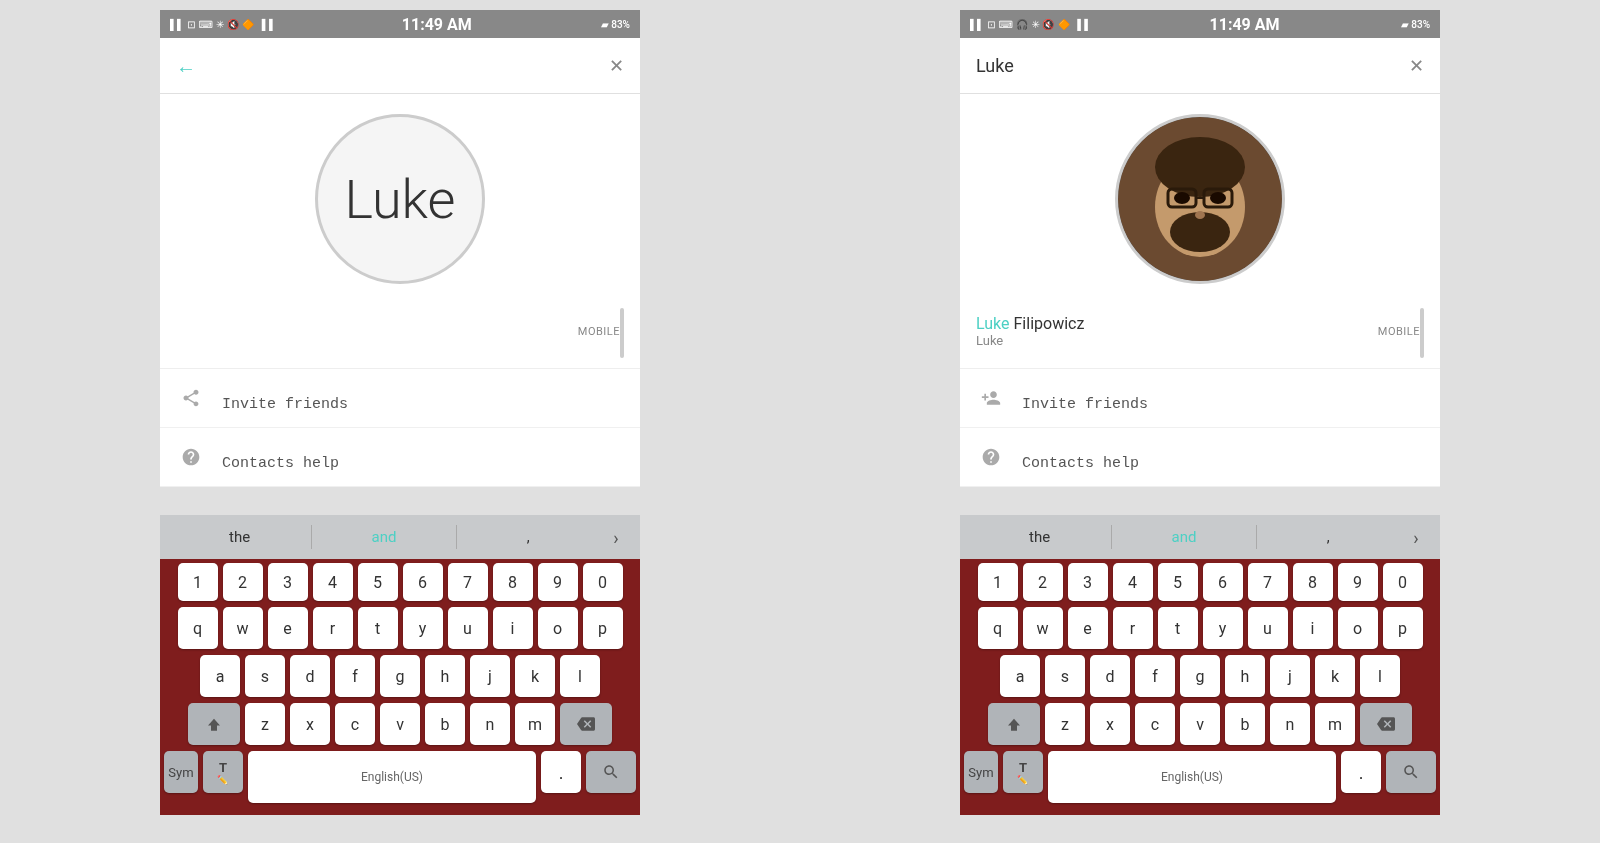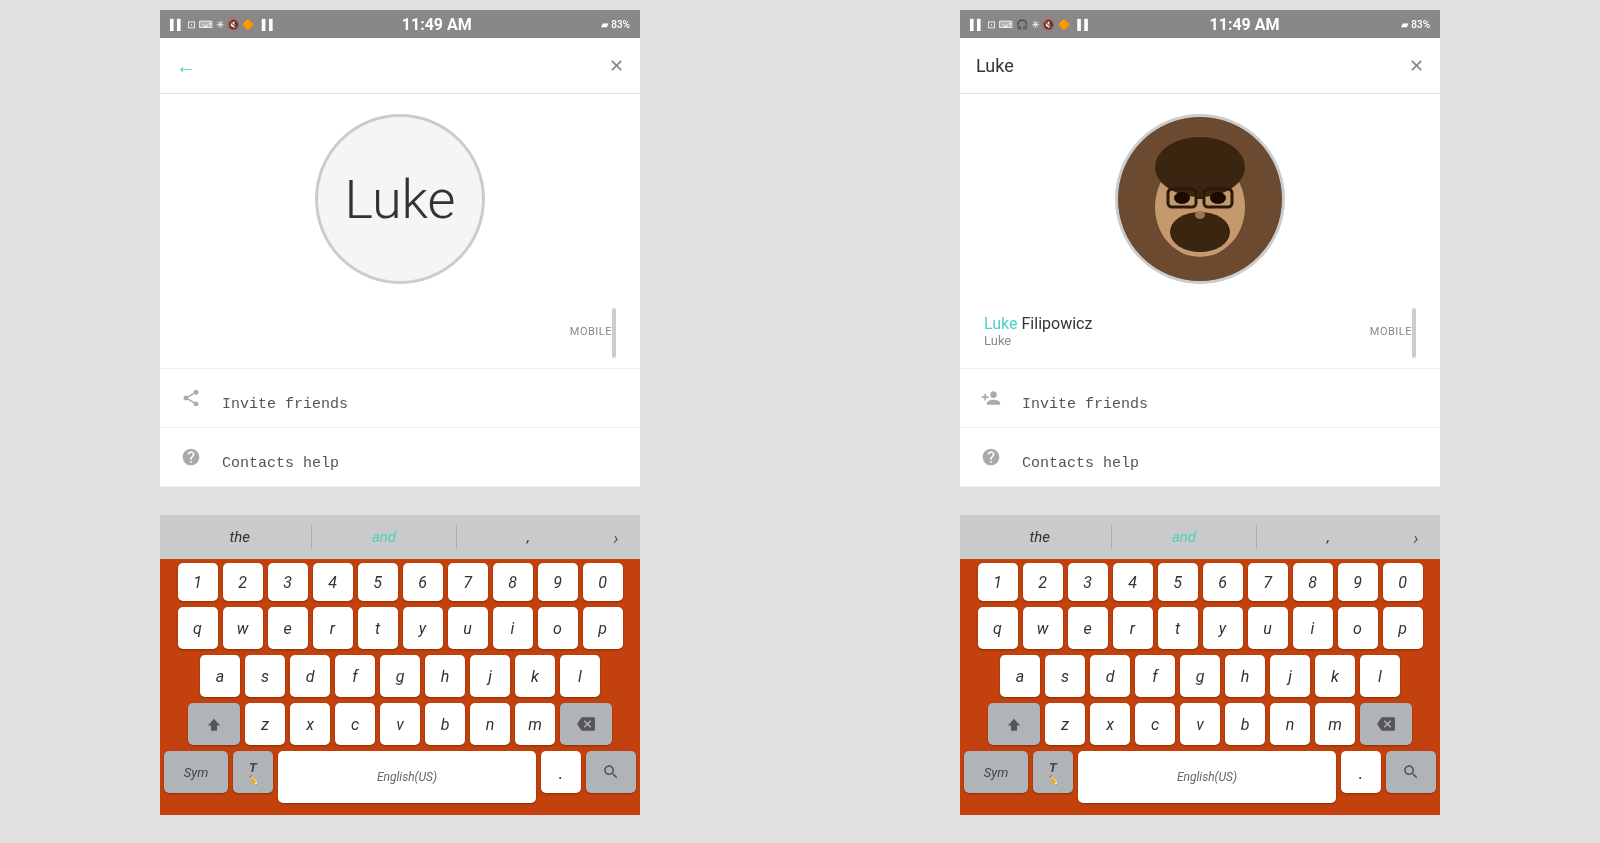--- a/index.html
+++ b/index.html
@@ -119,23 +119,22 @@
       font-size: 18px;
     }
     .menu-text {
       font-size: 15px;
       color: #555;
     }
 
     
     .keyboard-section {
       width: 480px;
-      background: #c2410c;
+      background: #7f1d1d;
       margin-top: 30px;
-      font-style: italic;
     }
 
     .suggestions-bar {
       width: 100%;
       height: 44px;
       background: #c8cacc;
       display: flex;
       align-items: center;
       padding: 0 8px;
     }
@@ -195,21 +194,21 @@
       color: #555;
     }
     .key-space {
       background: #fff;
       flex: 1;
       height: 52px;
       font-size: 12px;
       color: #666;
     }
     .key-sym {
-      width: 64px;
+      width: 34px;
       height: 42px;
       font-size: 13px;
       background: #b0b4b8;
       color: #444;
     }
     .key-search {
       width: 50px;
       height: 42px;
       background: #b0b4b8;
       color: #444;
@@ -278,21 +277,21 @@
       flex-direction: column;
       align-items: center;
       width: 480px;
       position: relative;
     }
 
     .contact-row {
       display: flex;
       align-items: center;
       width: 100%;
-      padding: 10px 24px;
+      padding: 10px 16px;
       min-height: 60px;
       border-bottom: 1px solid #eee;
       position: relative;
     }
 
     .contact-info-col {
       display: flex;
       flex-direction: column;
       flex: 1;
     }

